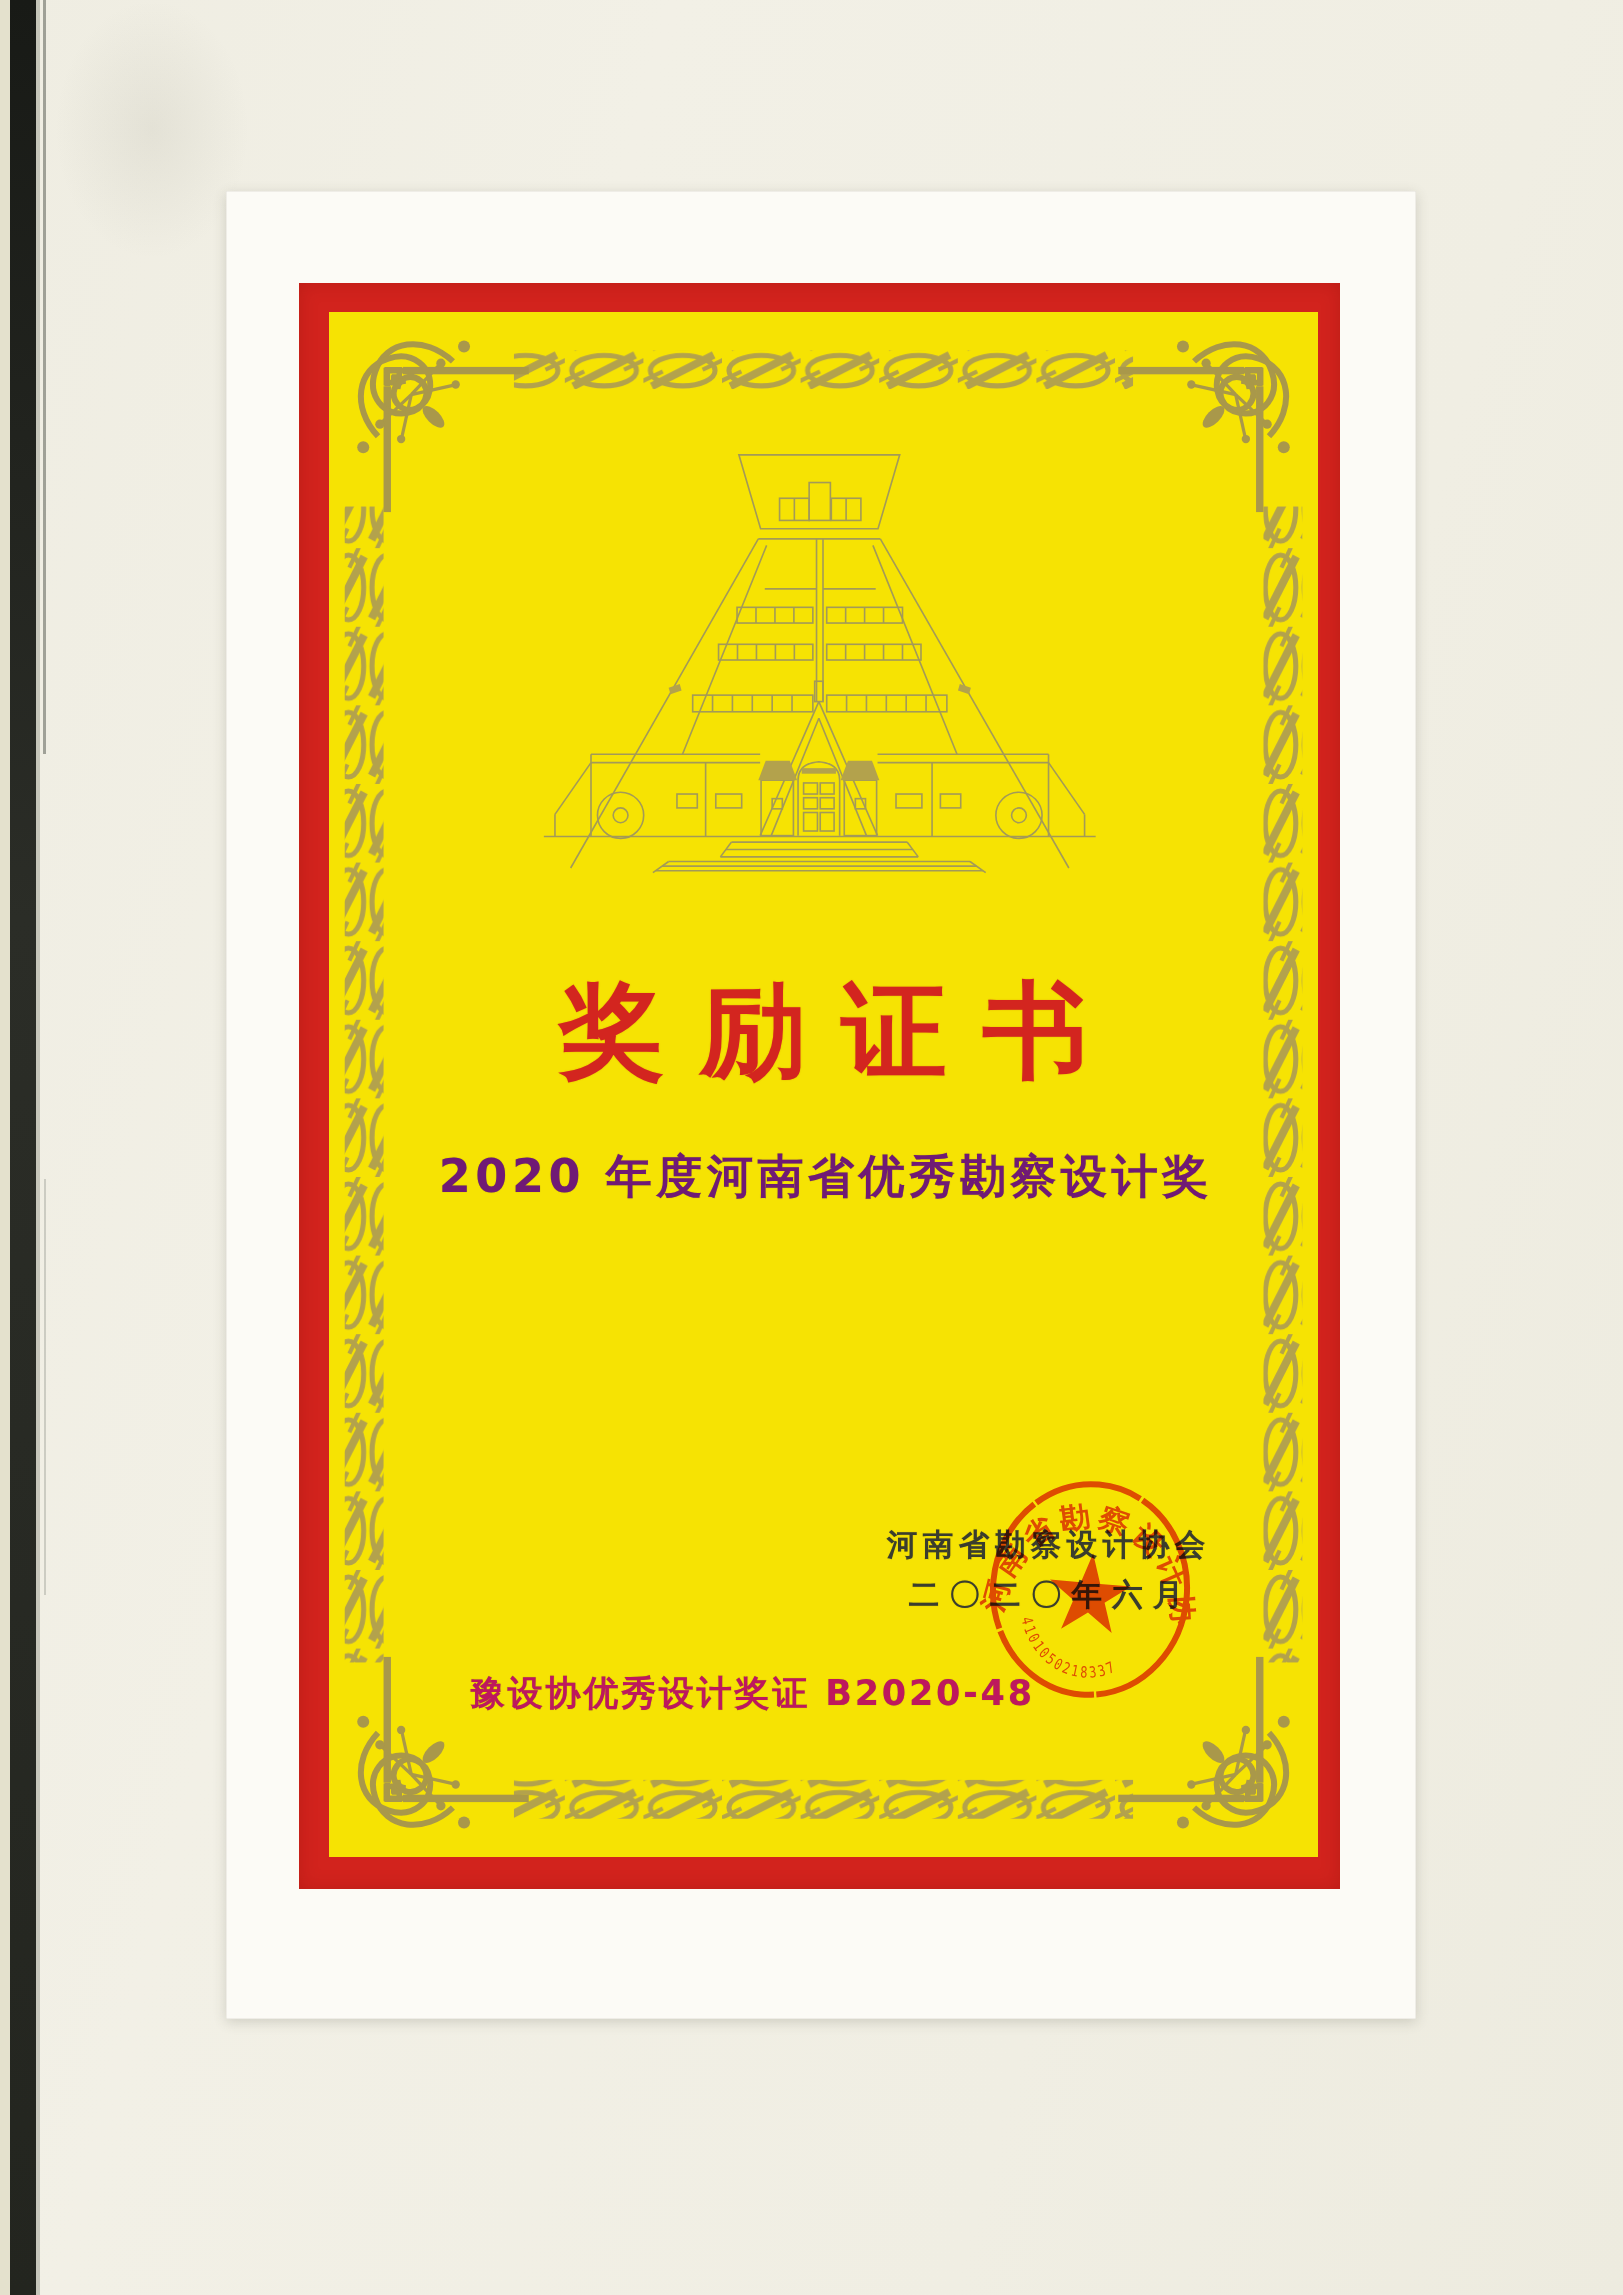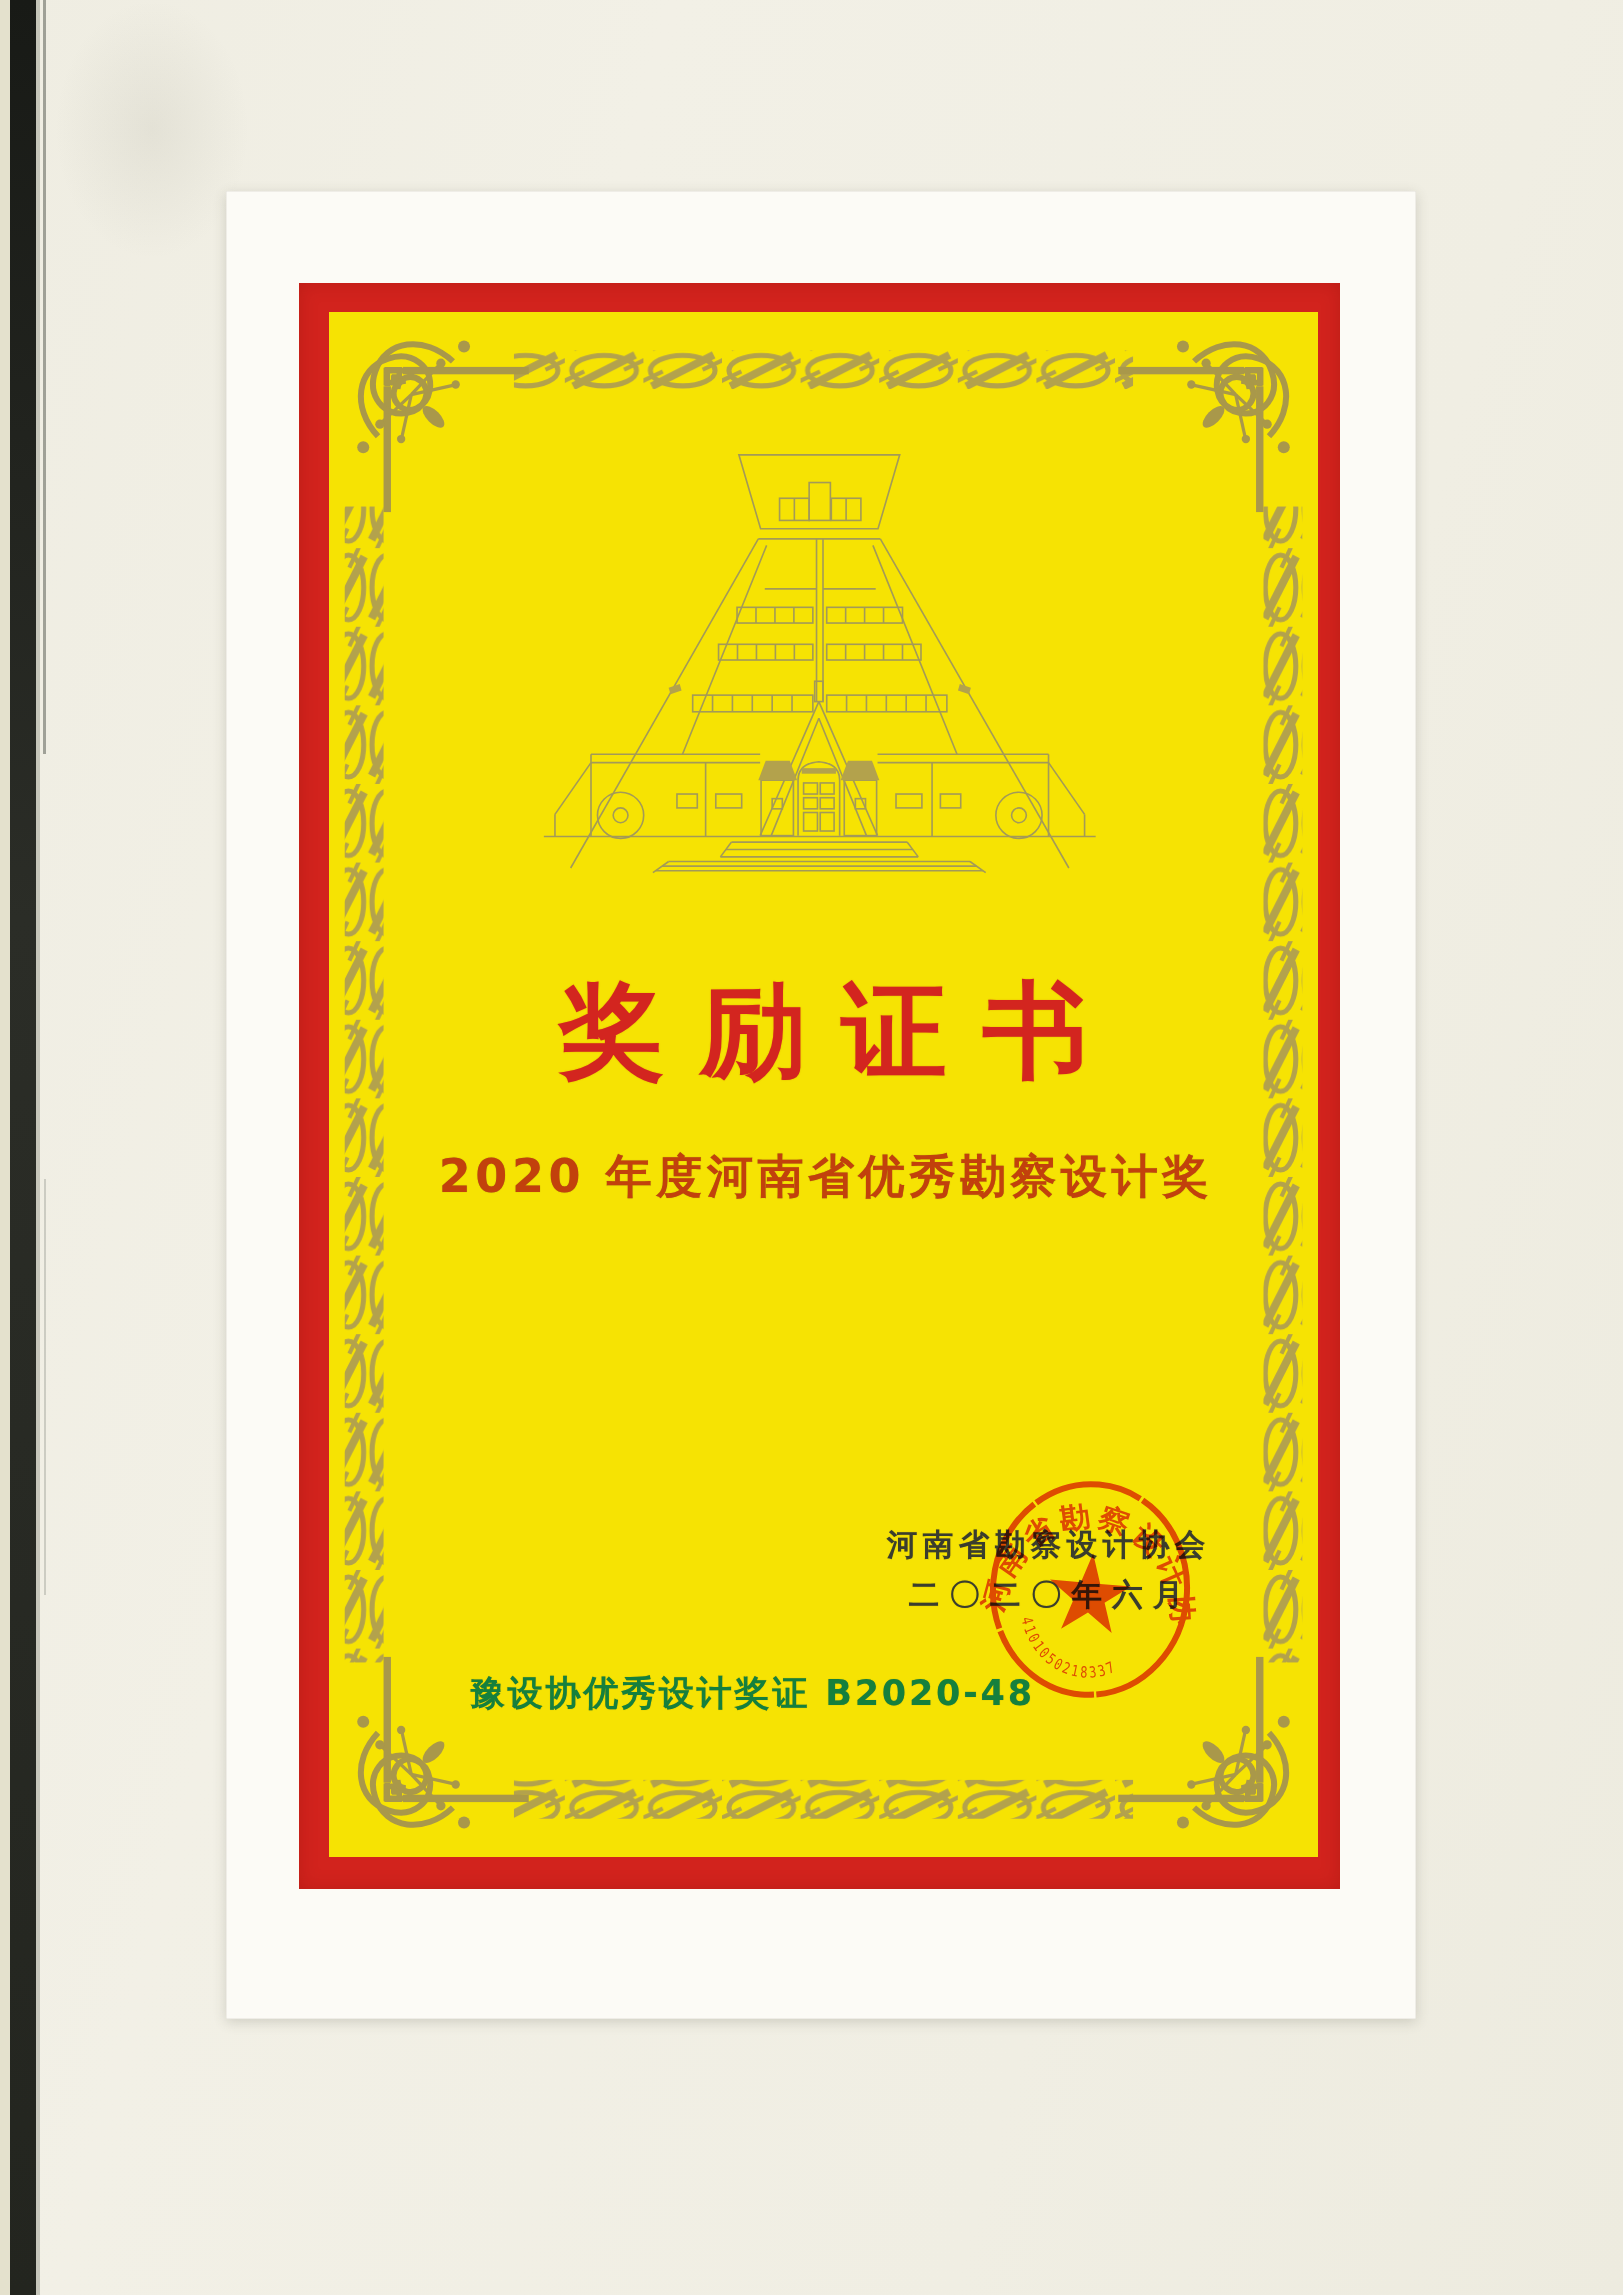--- a/index.html
+++ b/index.html
@@ -22,31 +22,31 @@
              box-shadow:inset 0 0 18.5px rgba(120,10,5,.25);}
   .yellow-field{position:absolute;left:30px;top:29px;width:989px;height:1545px;background:#f6e303;}
   .gold-border{position:absolute;left:0;top:0;width:989px;height:1545px;}
   .building{position:absolute;left:201px;top:116px;width:580px;height:446px;}
   
   .title{position:absolute;top:650px;left:50%;transform:translateX(-50%);white-space:nowrap;
          font-family:"DejaVu Serif","Liberation Serif",serif;font-weight:bold;
          font-size:105px;color:#d3251f;letter-spacing:36px;padding-left:36px;
          text-shadow:0 0 1.4px rgba(180,30,20,.35);}
   .subtitle{position:absolute;top:834px;left:50%;transform:translateX(-50%);white-space:nowrap;
-            font-weight:bold;font-size:46px;color:#c2410c;letter-spacing:4.6px;padding-left:4.6px;
+            font-weight:bold;font-size:46px;color:#701a75;letter-spacing:4.6px;padding-left:4.6px;
             text-shadow:0 0 0.9px rgba(58,61,46,.4);}
   .fields{position:absolute;left:117px;top:963px;}
   .field-row{font-size:38px;font-weight:bold;color:#35382a;line-height:40px;margin-bottom:21px;
              white-space:nowrap;letter-spacing:1.8px;text-shadow:0 0 0.9px rgba(53,56,42,.4);}
   .issuer-block{position:absolute;left:509px;top:1208px;width:416px;text-align:center;
                 font-size:30.5px;font-weight:600;color:#3a3d2e;line-height:50px;white-space:nowrap;
                 text-shadow:0 0 0.9px rgba(58,61,46,.4);}
   .issuer-line{letter-spacing:5.5px;padding-left:5.5px;}
   .date-line{letter-spacing:10.2px;padding-left:10.2px;}
-  .certno{position:absolute;left:141px;top:1358px;font-size:35px;font-weight:600;color:#15803d;
+  .certno{position:absolute;left:141px;top:1358px;font-size:35px;font-weight:600;color:#be185d;
           letter-spacing:2.8px;white-space:nowrap;text-shadow:0 0 0.9px rgba(53,56,42,.4);}
   .seal{position:absolute;left:652px;top:1162px;width:218px;height:231px;
         mix-blend-mode:multiply;opacity:.94;transform:rotate(5deg);}
 </style>
 </head>
 <body>
 
 <div class="scan">
   <div class="strip-pale"></div>
   <div class="strip-dark"></div>

